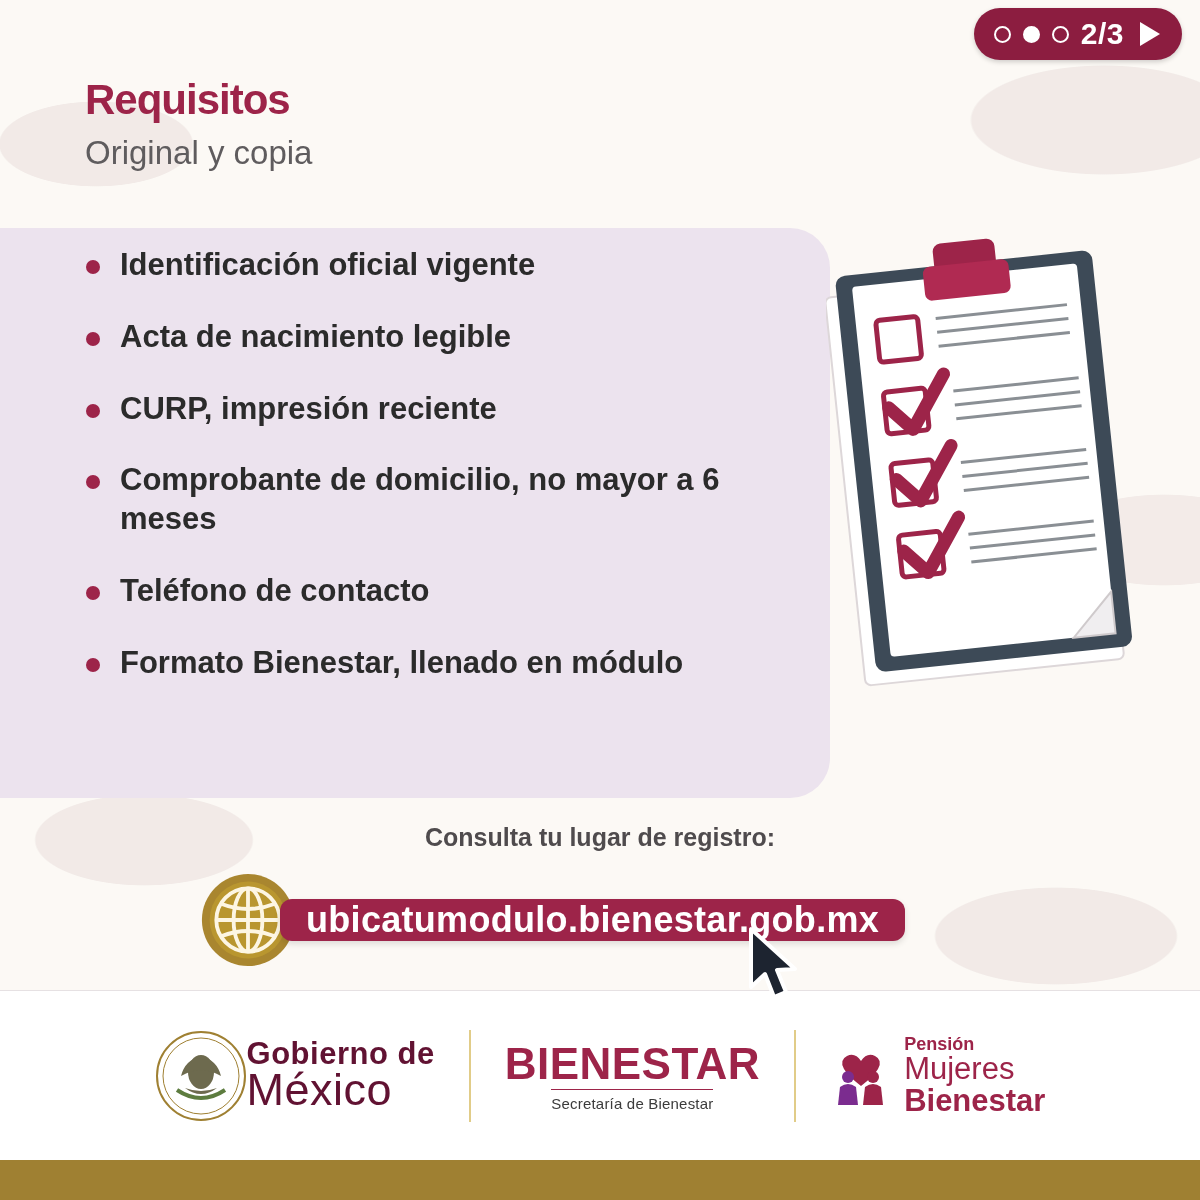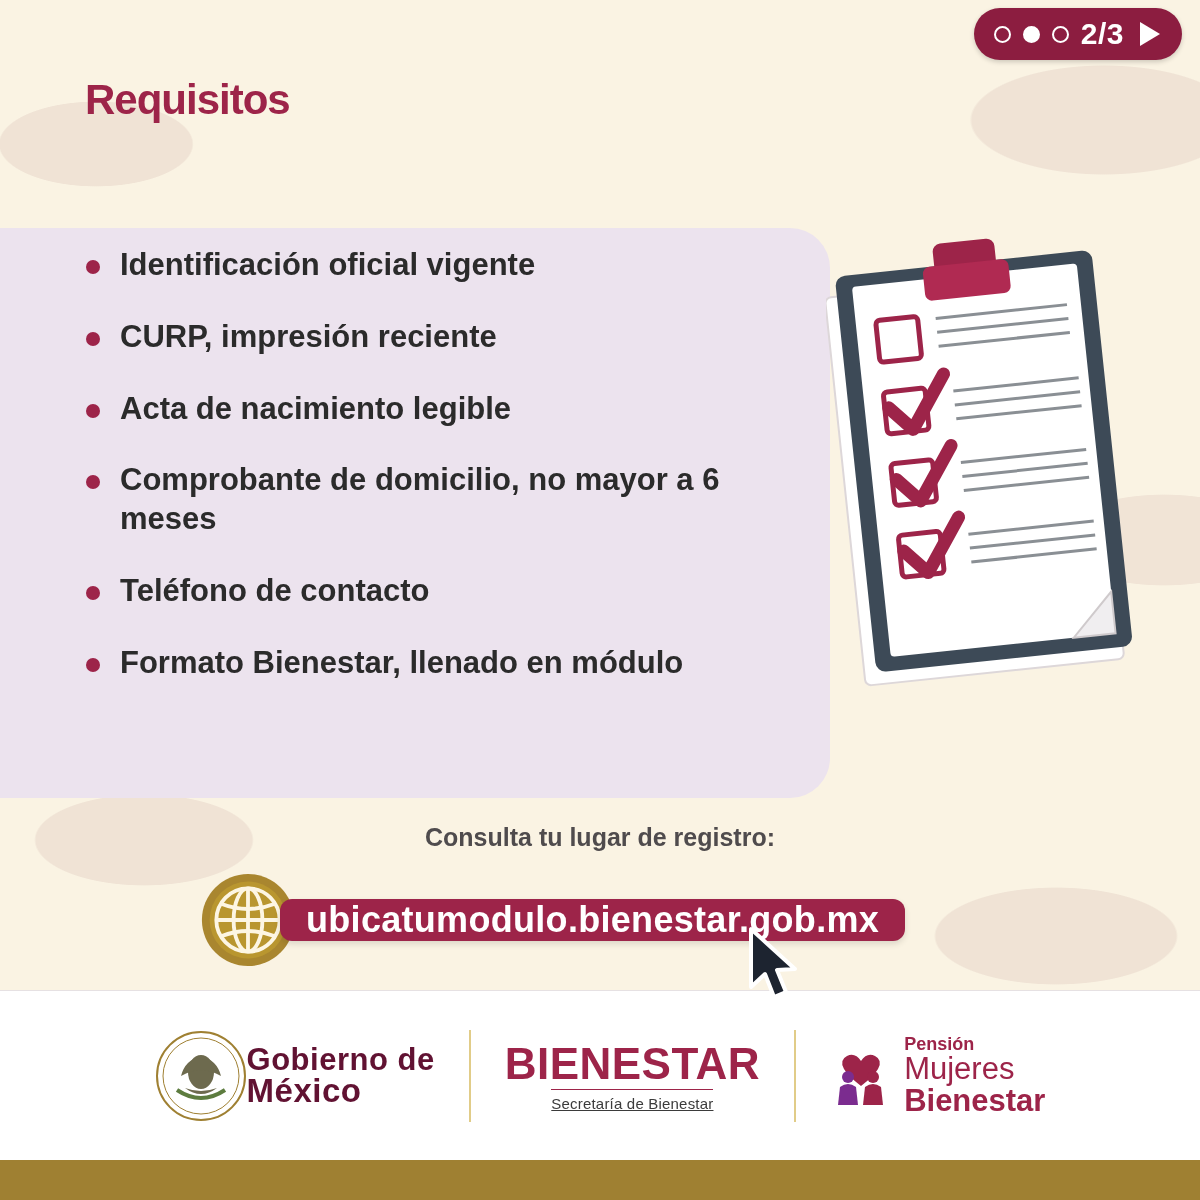--- a/index.html
+++ b/index.html
@@ -5,21 +5,21 @@
   * { box-sizing: border-box; margin: 0; padding: 0; }
   html, body {
     width: 1200px; height: 1200px;
     font-family: "Liberation Sans", sans-serif;
     background: #ffffff;
     overflow: hidden;
   }
   #card {
     position: relative;
     width: 1200px; height: 1200px;
-    background: #eab308;
+    background: #fef9c3;
   }
   
   .watermark {
     position: absolute; inset: 0;
     background:
       radial-gradient(ellipse 160px 70px at 8% 12%, #f1e9ec 0 60%, transparent 61%),
       radial-gradient(ellipse 200px 80px at 3% 40%, #f2eaed 0 60%, transparent 61%),
       radial-gradient(ellipse 180px 75px at 12% 70%, #f1e9ec 0 60%, transparent 61%),
       radial-gradient(ellipse 220px 90px at 92% 10%, #f1e9ec 0 60%, transparent 61%),
       radial-gradient(ellipse 180px 75px at 97% 45%, #f2eaed 0 60%, transparent 61%),
@@ -124,27 +124,27 @@
     position: absolute; left: 0; bottom: 40px; width: 1200px; height: 170px;
     background: #ffffff;
     border-top: 1px solid #e6e1e3;
     display: flex; align-items: center; justify-content: center;
     gap: 34px;
     z-index: 5;
   }
   .gob-block { display: flex; align-items: center; }
   .gob-text { line-height: .95; color: #611232; }
   .gob-text .l1 { font-size: 31px; font-weight: bold; letter-spacing: .5px; }
-  .gob-text .l2 { font-size: 33px; font-weight: bold; letter-spacing: .5px; }
+  .gob-text .l2 { font-size: 45px; font-weight: normal; letter-spacing: .5px; }
   .divider { width: 2px; height: 92px; background: #c9a227; opacity: .55; }
   .bienestar-block { text-align: center; color: #9d2449; }
   .bienestar-block .b1 { font-size: 44px; font-weight: bold; letter-spacing: .5px; }
   .bienestar-block .b2 {
     font-size: 15px; color: #3b3b3b; letter-spacing: .2px; 
-    border-top: 1.5px solid #9d2449; padding-top: 5px; display: inline-block; text-decoration: underline;
+    border-top: 1.5px solid #9d2449; padding-top: 5px; display: inline-block;
   }
   .mujeres-block { display: flex; align-items: center; gap: 12px; }
   .mujeres-text { color: #9d2449; line-height: 1.02; }
   .mujeres-text .m1 { font-size: 18px; font-weight: bold; }
   .mujeres-text .m2 { font-size: 31px; font-weight: normal; }
   .mujeres-text .m3 { font-size: 31px; font-weight: bold; }
   .bottom-bar {
     position: absolute; left: 0; bottom: 0; width: 1200px; height: 40px;
     background: #9f8032; z-index: 6;
   }
@@ -158,35 +158,36 @@
   <div class="pager">
     <span class="dot"></span>
     <span class="dot filled"></span>
     <span class="dot"></span>
     <span class="pager-text">2/3</span>
     <span class="play-tri"></span>
   </div>
 
   <div class="header">
     <div class="title">Requisitos</div>
+    <div class="subtitle">Original y copia</div>
   </div>
 
   <div class="panel"></div>
   <ul class="req-list">
     <li class="req-item">
       <span class="req-bullet"></span>
       <span class="req-text">Identificación oficial vigente</span>
     </li>
     <li class="req-item">
       <span class="req-bullet"></span>
+      <span class="req-text">Acta de nacimiento legible</span>
+    </li>
+    <li class="req-item">
+      <span class="req-bullet"></span>
       <span class="req-text">CURP, impresión reciente</span>
-    </li>
-    <li class="req-item">
-      <span class="req-bullet"></span>
-      <span class="req-text">Acta de nacimiento legible</span>
     </li>
     <li class="req-item">
       <span class="req-bullet"></span>
       <span class="req-text">Comprobante de domicilio, no mayor a 6 meses</span>
     </li>
     <li class="req-item">
       <span class="req-bullet"></span>
       <span class="req-text">Teléfono de contacto</span>
     </li>
     <li class="req-item">

